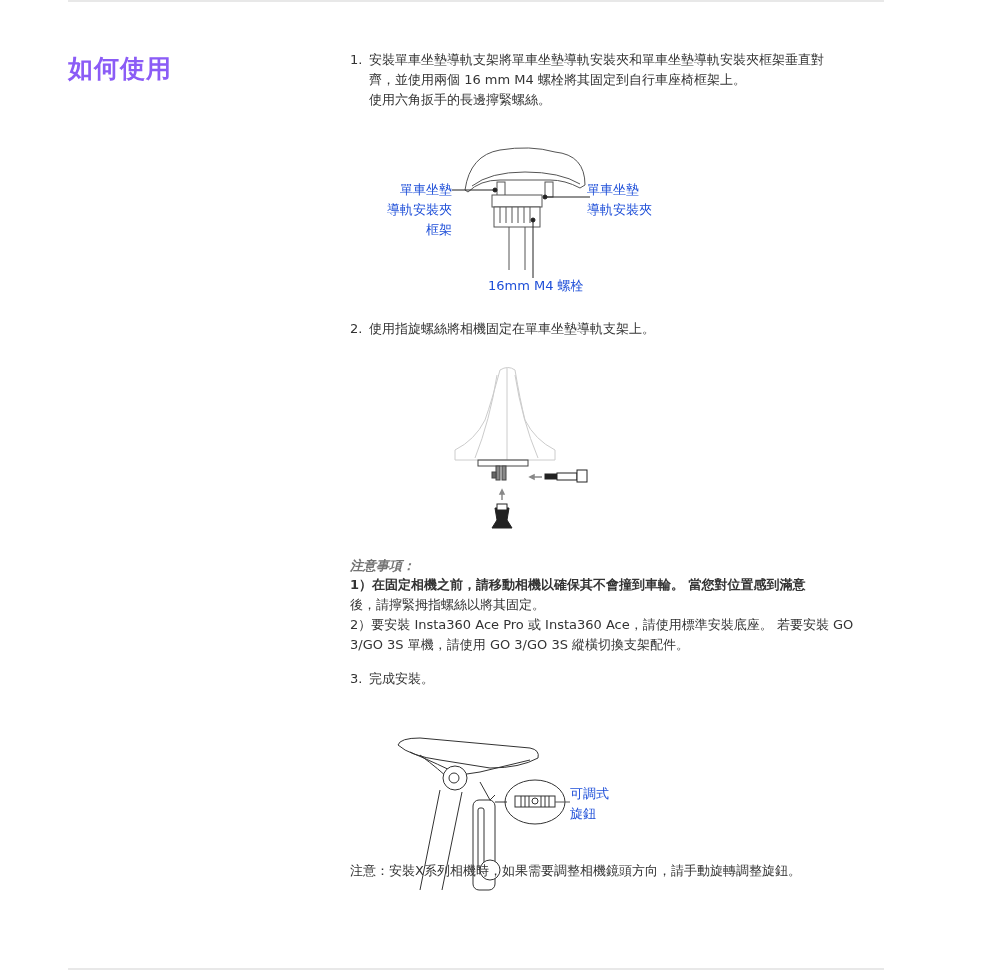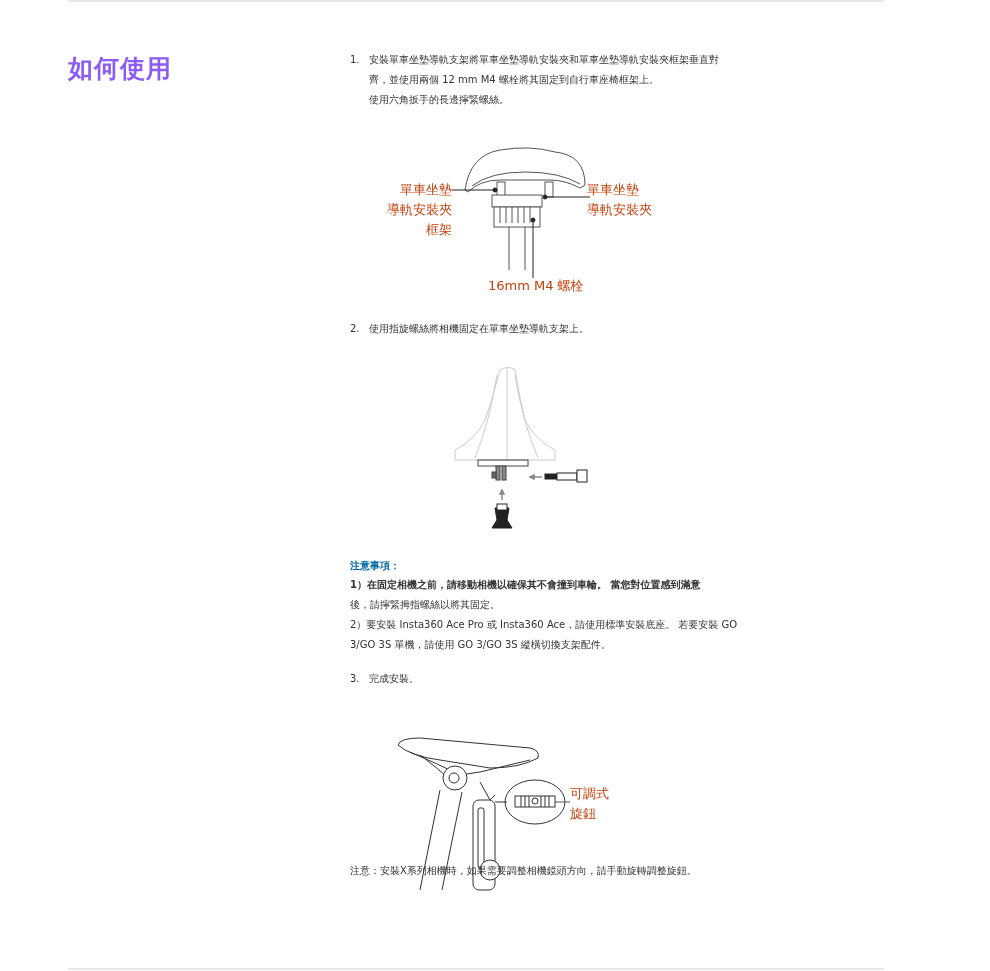--- a/index.html
+++ b/index.html
@@ -3,39 +3,39 @@
 <meta charset="utf-8">
 <style>
   html, body { margin:0; padding:0; background:#fff; }
   body { width:990px; height:971px; position:relative; overflow:hidden;
          font-family:"DejaVu Sans", "Liberation Sans", sans-serif; color:#333; }
   .rule { position:absolute; left:68px; width:816px; height:2px; background:#e8e8e8; }
   .rule.top { top:0; }
   .rule.bottom { top:968px; }
   .title { position:absolute; left:68px; top:52px; font-size:25px; font-weight:bold;
            color:#8b5cf6; letter-spacing:1px; margin:0; }
-  .txt { position:absolute; font-size:10px; line-height:21px; color:#333; white-space:nowrap; }
+  .txt { position:absolute; font-size:13px; line-height:21px; color:#333; white-space:nowrap; }
   .step-num { display:inline-block; width:19px; }
   .indent { padding-left:19px; }
-  .bold { font-weight:bold; color:#0369a1; }
+  .bold { font-weight:bold; color:#737373;font-style:italic; }
   .fig { position:absolute; }
-  .label { position:absolute; font-size:13px; line-height:20px; color:#c2410c; white-space:nowrap; }
+  .label { position:absolute; font-size:13px; line-height:20px; color:#1d4ed8; white-space:nowrap; }
   .label.right-align { text-align:right; }
 </style>
 </head>
 <body>
 
 <div class="rule top"></div>
 
 <h2 class="title">如何使用</h2>
 
 <div class="txt" style="left:350px; top:49px;">
   <span class="step-num">1.</span><span>安裝單車坐墊導軌支架將單車坐墊導軌安裝夾和單車坐墊導軌安裝夾框架垂直對</span>
 </div>
-<div class="txt indent" style="left:350px; top:69px;">齊，並使用兩個 12 mm M4 螺栓將其固定到自行車座椅框架上。</div>
+<div class="txt indent" style="left:350px; top:69px;">齊，並使用兩個 16 mm M4 螺栓將其固定到自行車座椅框架上。</div>
 <div class="txt indent" style="left:350px; top:89px;">使用六角扳手的長邊擰緊螺絲。</div>
 
 <div class="fig" style="left:380px; top:140px; width:300px; height:160px;">
   <svg width="300" height="160" viewBox="0 0 300 160">
     <g fill="none" stroke="#555" stroke-width="1">
       <path d="M85 50 Q90 15 120 10 Q150 5 175 12 Q205 15 205 45 L200 48 Q185 40 170 40 L120 40 Q100 40 88 52 Z" fill="#fff"></path>
       <path d="M92 46 Q110 32 145 32 Q180 32 200 44"></path>
       <rect x="117" y="42" width="8" height="15"></rect>
       <rect x="165" y="42" width="8" height="15"></rect>
       <rect x="112" y="55" width="50" height="12" fill="#fff"></rect>

